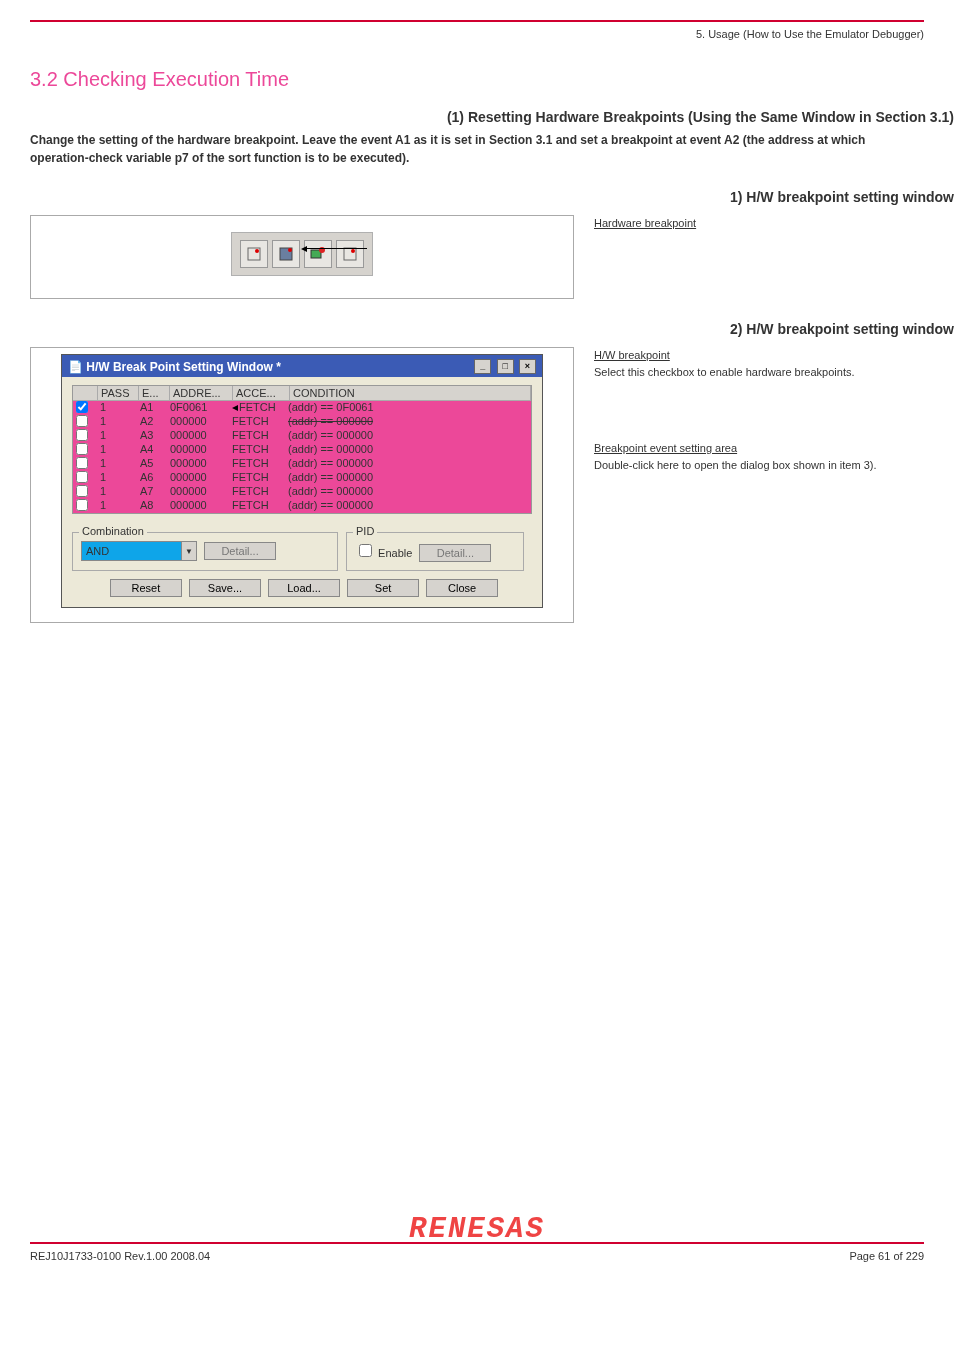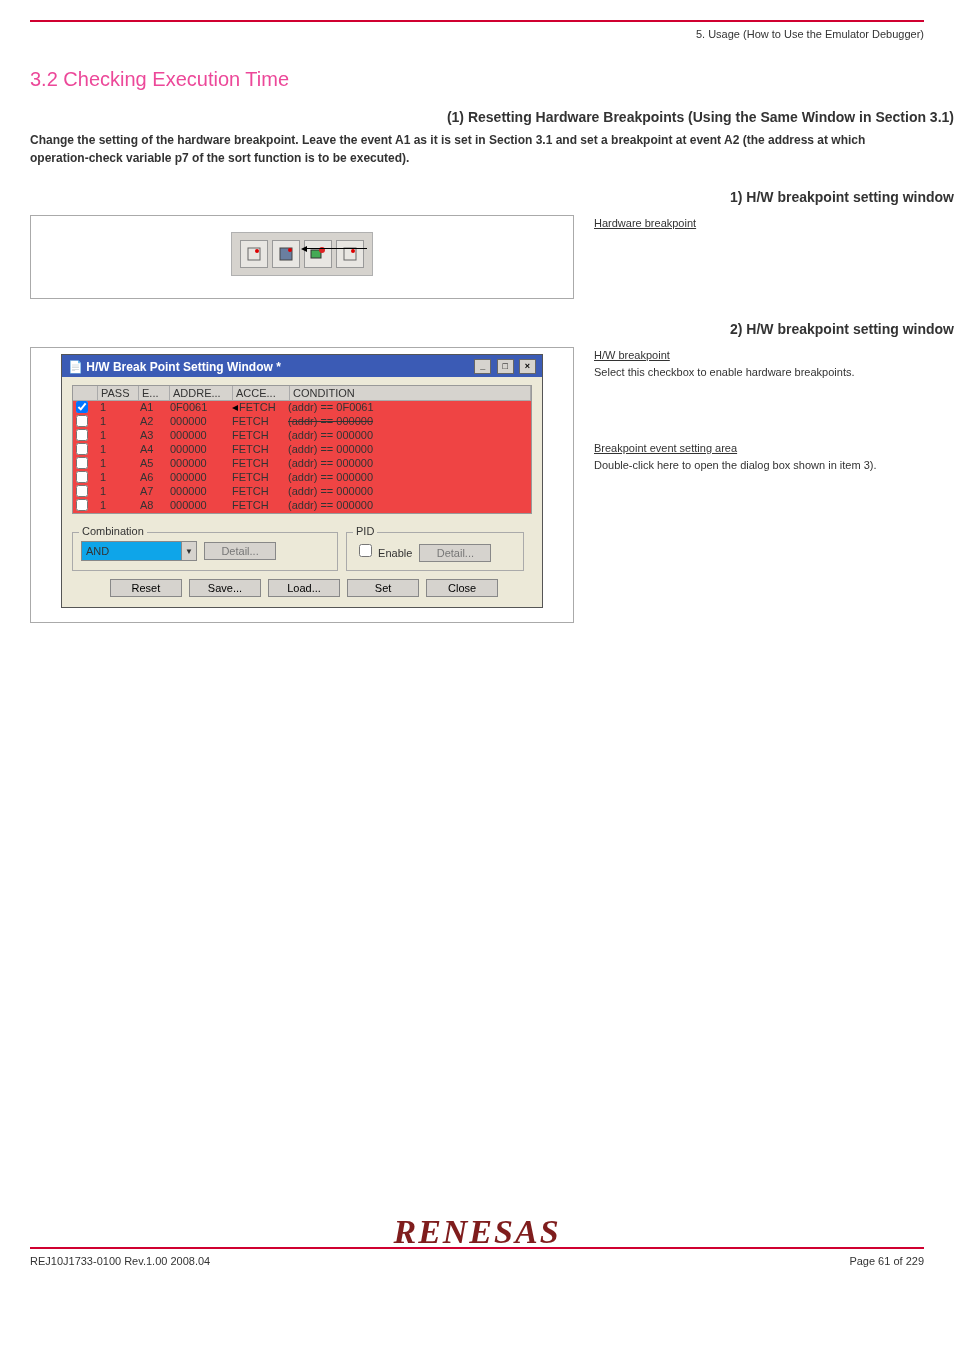--- a/index.html
+++ b/index.html
@@ -132,21 +132,21 @@
     font-size: 11px;
   }
   .chk-row {
     display: flex;
     align-items: center;
     margin-bottom: 6px;
   }
   .chk-row input { margin-right: 4px; }
   .tbl {
     border: 1px solid #999;
-    background: #ef4444;
+    background: #ec4899;
     font-size: 11px;
     font-family: "MS Sans Serif", Arial, sans-serif;
   }
   .tbl .thdr {
     display: flex;
     background: #d6d3ce;
     border-bottom: 1px solid #aaa;
   }
   .tbl .thdr div {
     border-right: 1px solid #aaa;
@@ -244,25 +244,25 @@
     border-bottom: 3px solid transparent;
     margin-left: 3px;
     vertical-align: middle;
   }
   .strike { text-decoration: line-through; }
   .logo {
     text-align: center;
     margin: 70px 0 0 0;
   }
   .logo-text {
-    font-family: Liberation Serif, serif;
-    font-size: 34px;
+    font-family: Liberation Mono, monospace;
+    font-size: 29px;
     font-style: italic;
     font-weight: bold;
-    color: #7f1d1d;
+    color: #ef4444;
     letter-spacing: 2px;
   }
   .footer-line {
     border-top: 2px solid #d00030;
     margin: -4px 30px 0 30px;
   }
   .footer-text {
     display: flex;
     justify-content: space-between;
     margin: 6px 30px 20px 30px;

